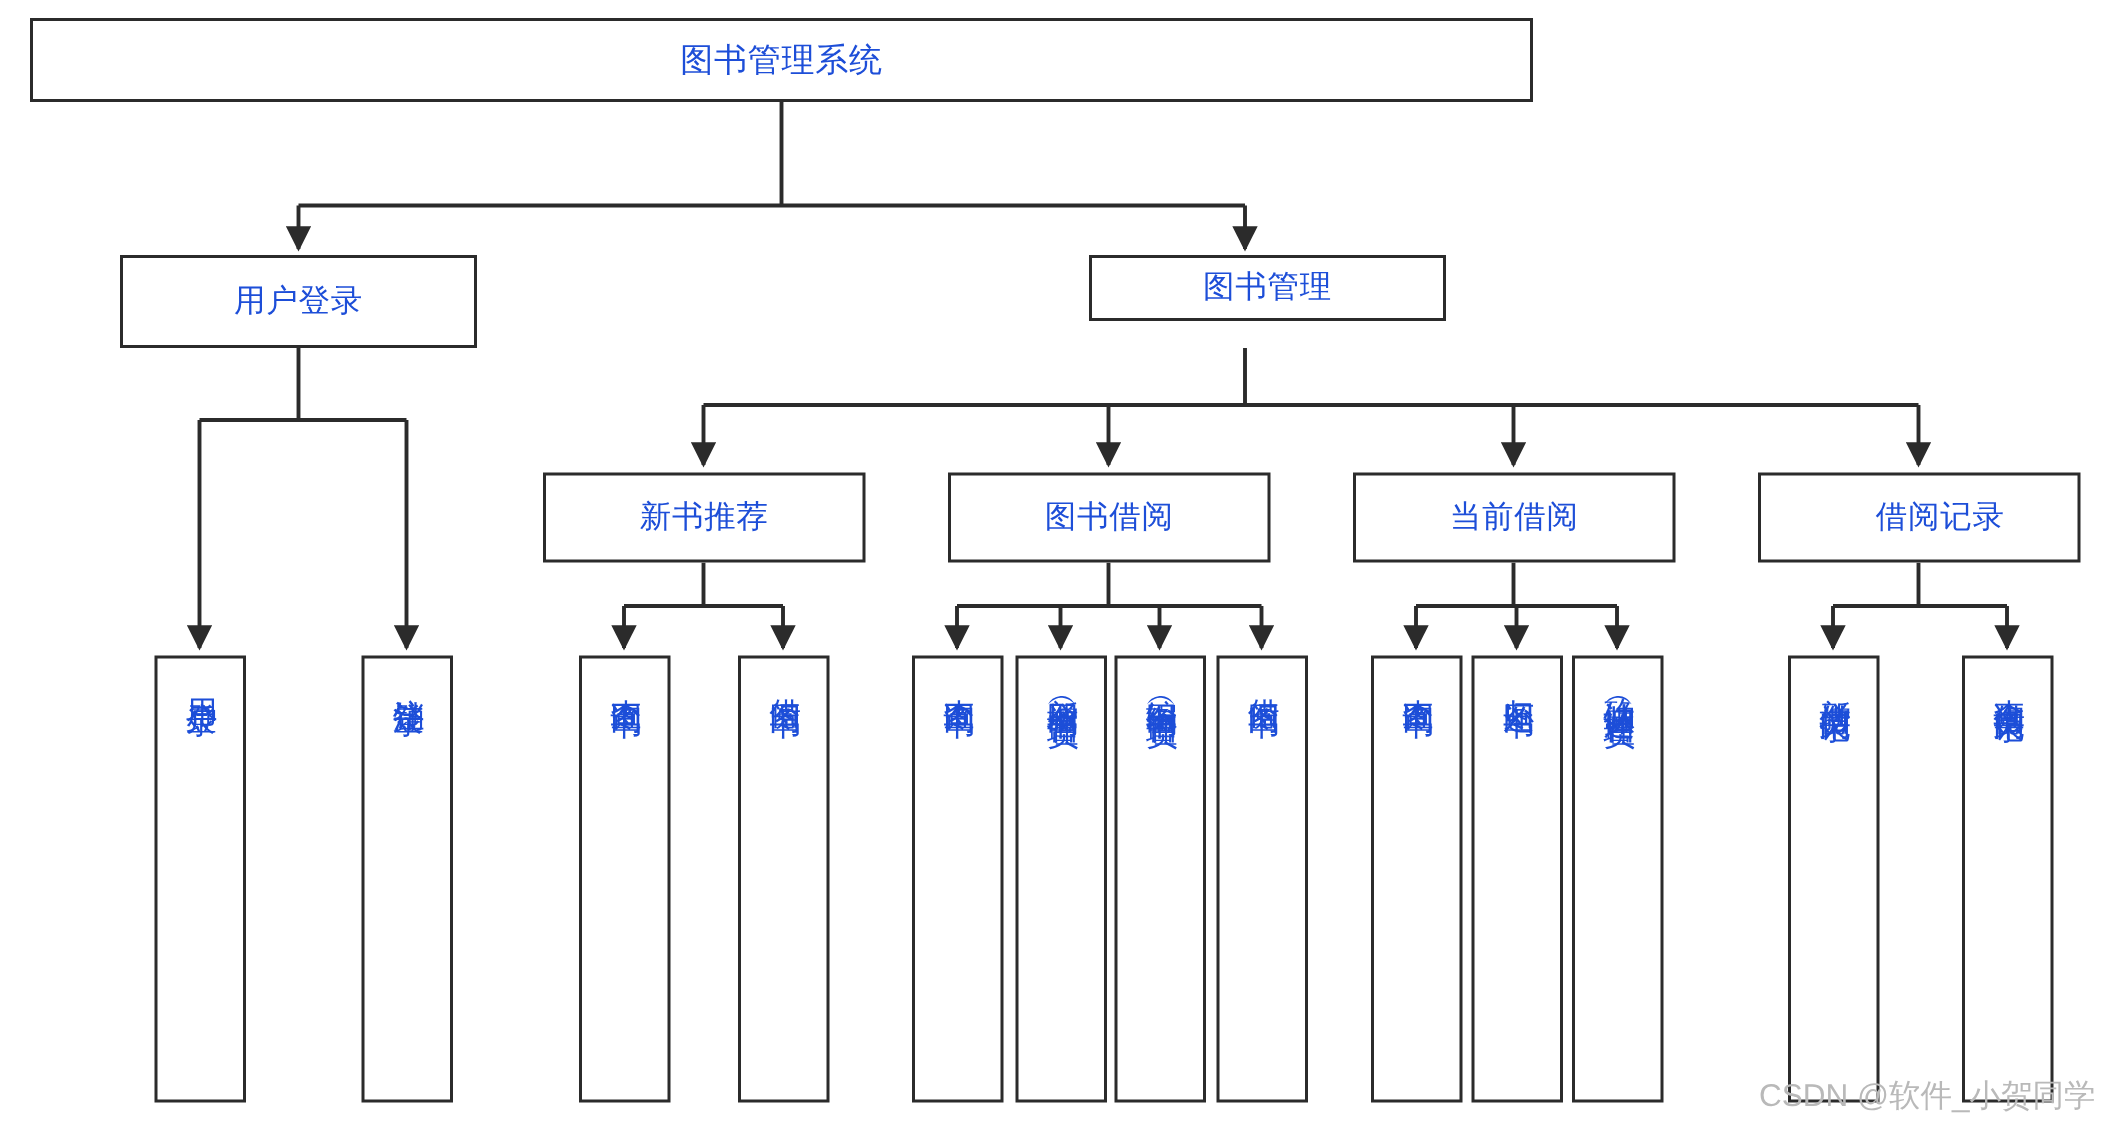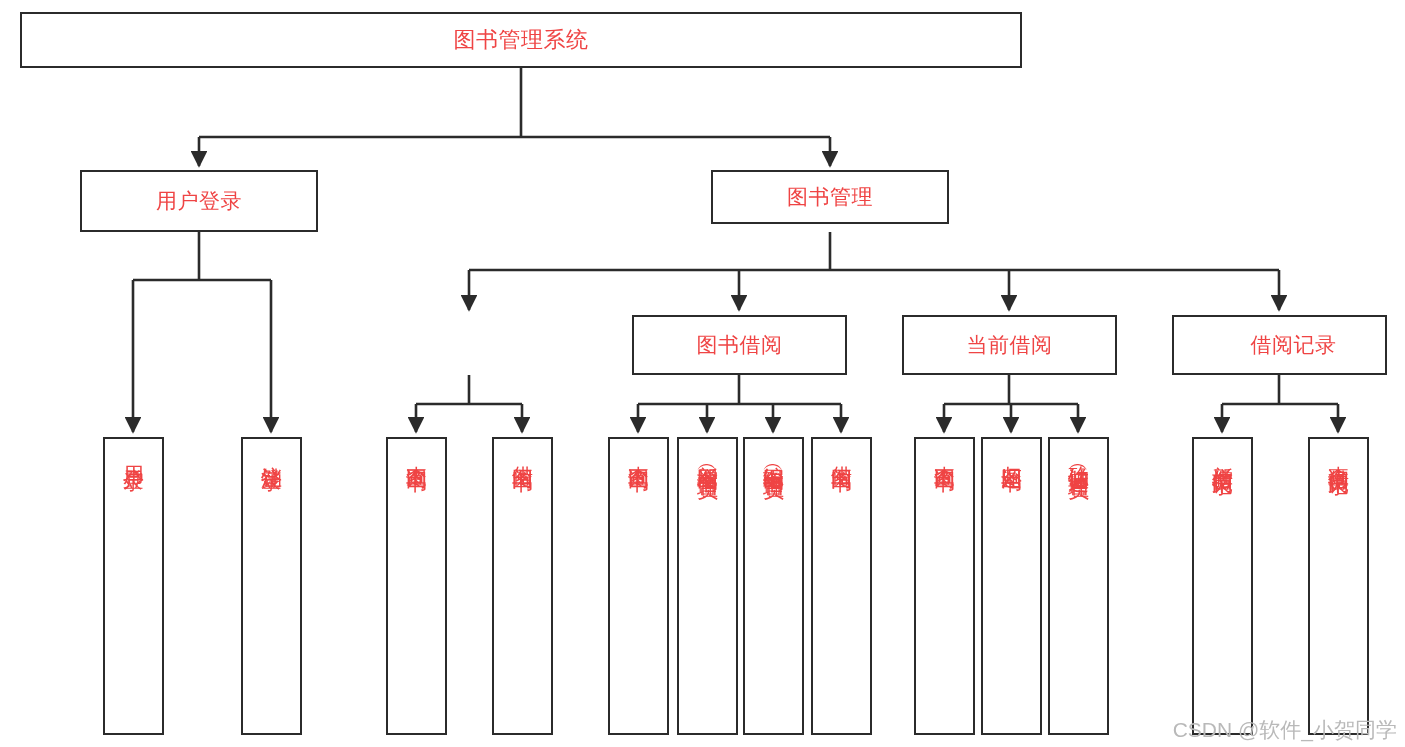--- a/index.html
+++ b/index.html
@@ -26,21 +26,21 @@
     pointer-events: none;
   }
   .node {
     position: absolute;
     box-sizing: border-box;
     background: #ffffff;
     border: 2.4px solid #2b2b2b;
     display: flex;
     align-items: center;
     justify-content: center;
-    color: #ef4444;
+    color: #1d4ed8;
     z-index: 2;
   }
   .node .label {
     display: block;
     text-align: center;
     line-height: 1.22;
     letter-spacing: 0.5px;
   }
   
   .node.h .label {
@@ -132,24 +132,27 @@
     </g>
   </svg>
 
   <div class="node h root" style="left:20px; top:12px; width:1002px; height:56px;">
     <span class="label">图书管理系统</span>
   </div>
 
   <div class="node h" style="left:80px; top:170px; width:238px; height:62px;">
     <span class="label">用户登录</span>
   </div>
-  <div class="node h" style="left:711px; top:170px; width:238px; height:54px;">
+  <div class="node h" style="left:726px; top:170px; width:238px; height:44px;">
     <span class="label">图书管理</span>
   </div>
 
+  <div class="node h" style="left:362px; top:315px; width:215px; height:60px;">
+    <span class="label">新书推荐</span>
+  </div>
   <div class="node h" style="left:902px; top:315px; width:215px; height:60px;">
     <span class="label">当前借阅</span>
   </div>
   <div class="node h" style="left:632px; top:315px; width:215px; height:60px;">
     <span class="label">图书借阅</span>
   </div>
   <div class="node h" style="left:1172px; top:315px; width:215px; height:60px;padding-left:28px;">
     <span class="label">借阅记录</span>
   </div>
 

